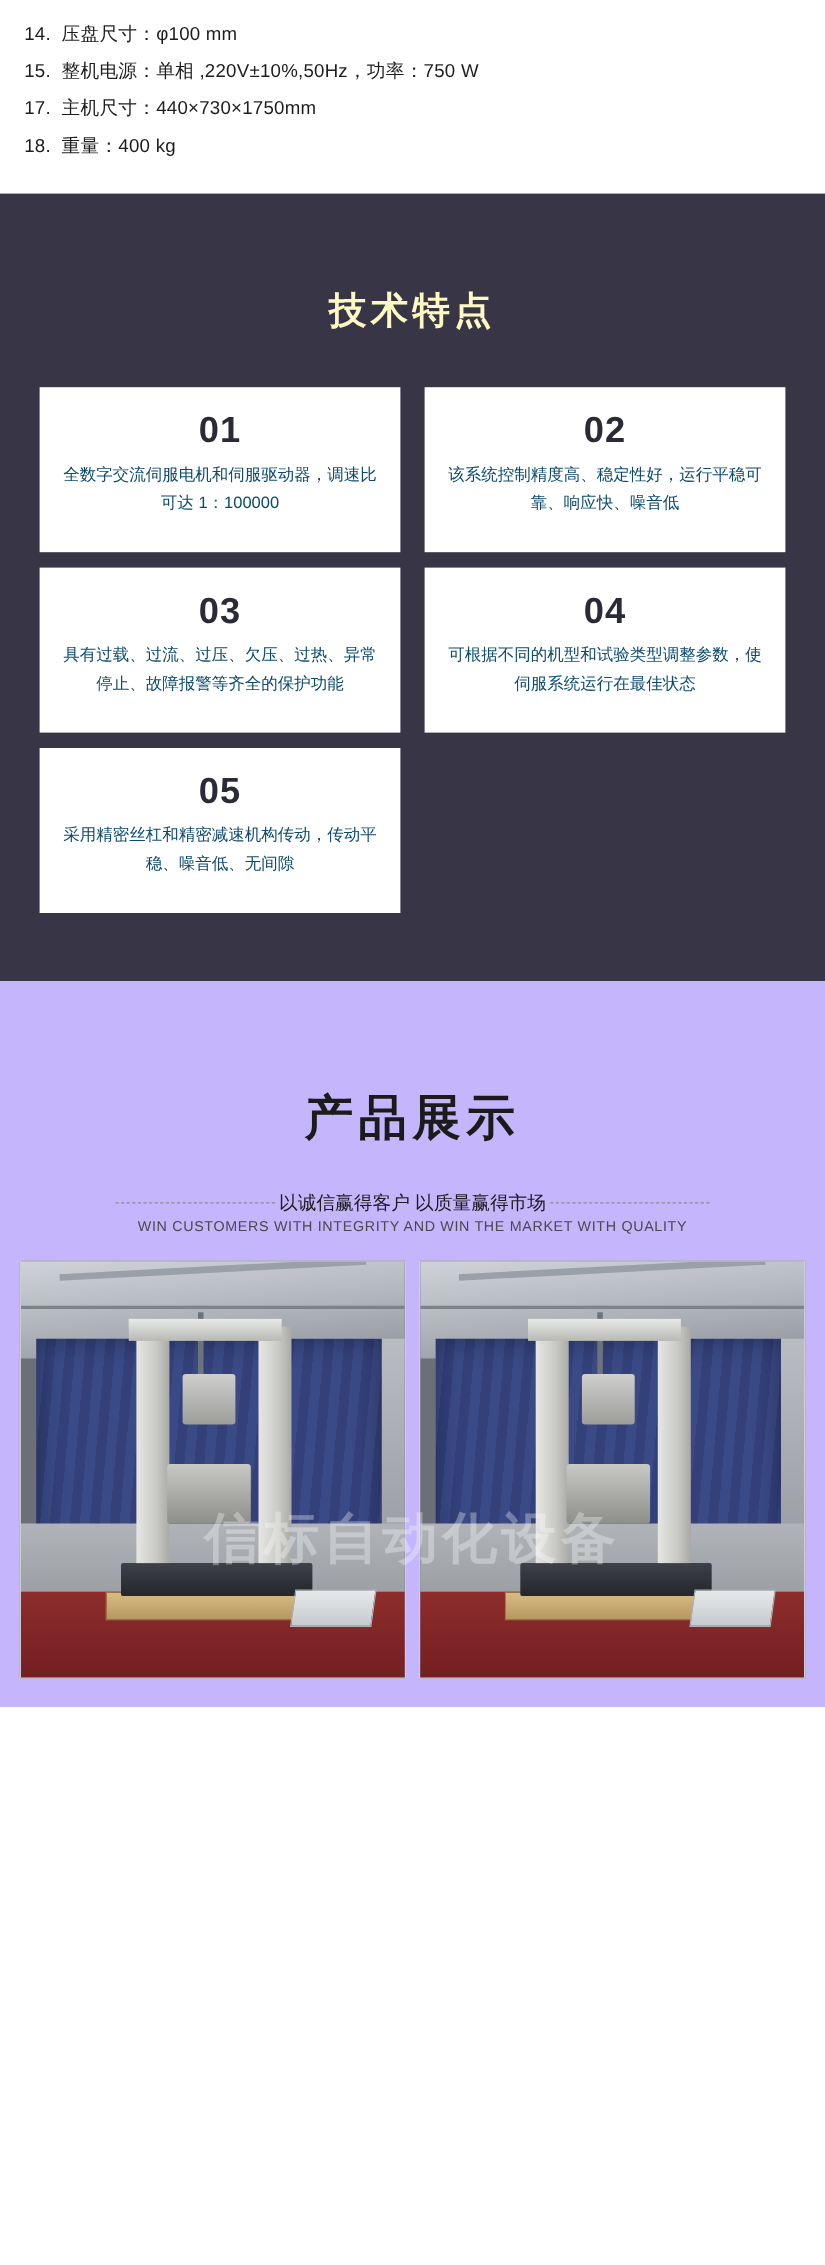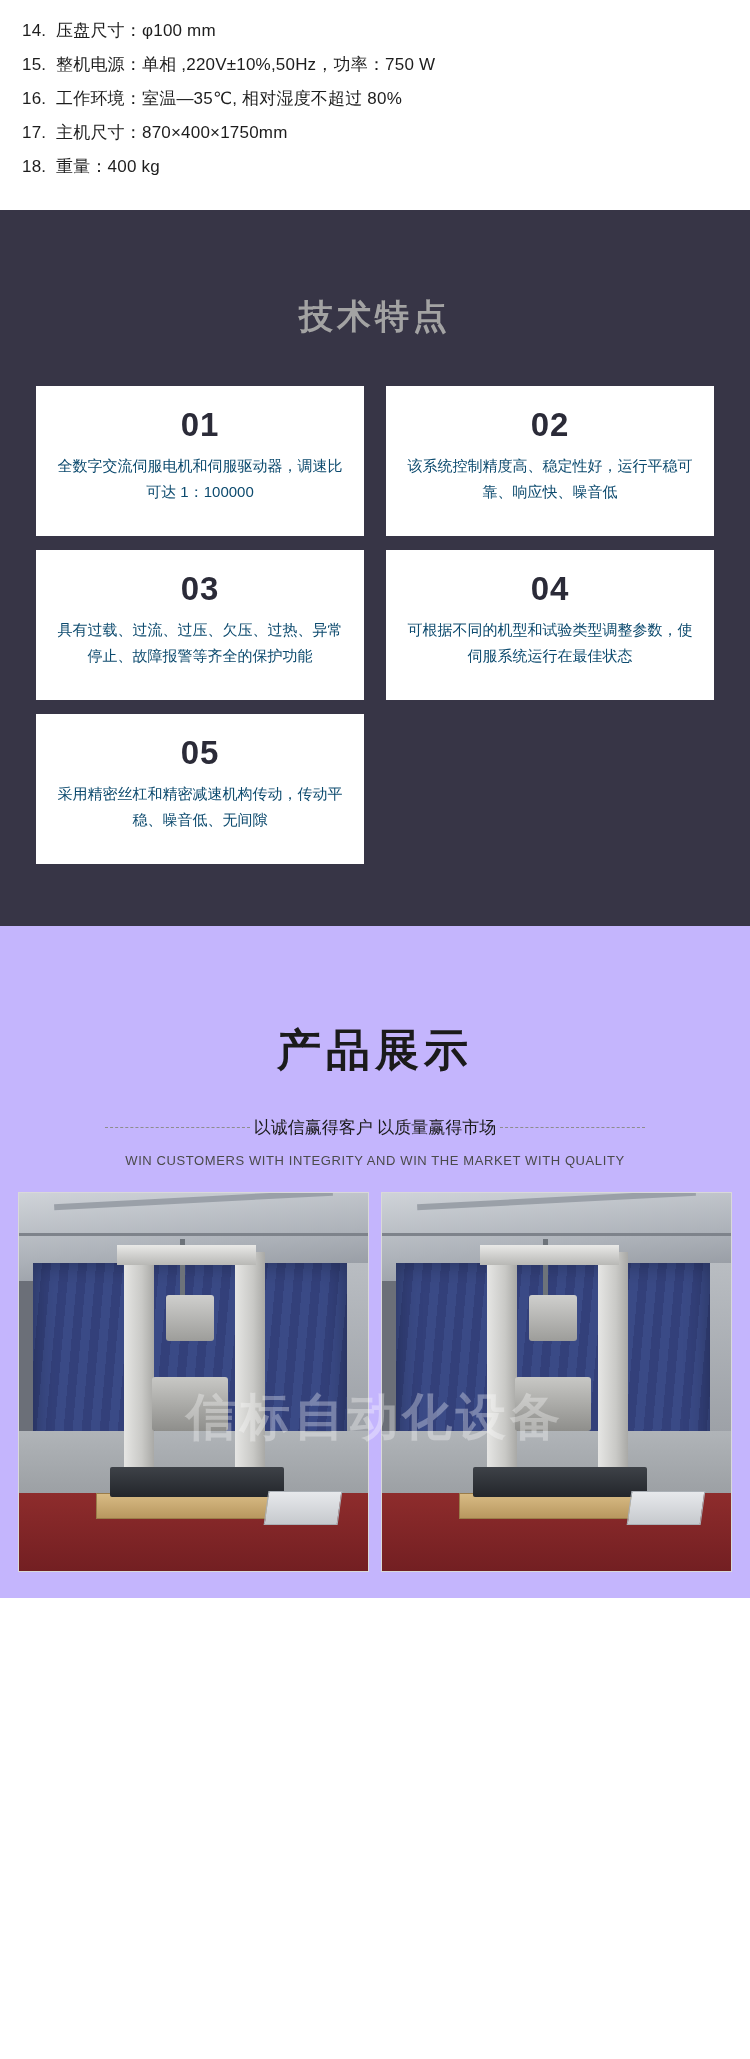--- a/index.html
+++ b/index.html
@@ -32,21 +32,21 @@
   .spec-text { flex: 1 1 auto; }
 
   
   .features {
     background: #373546;
     padding: 56px 0 62px 0;
     width: 750px;
   }
   .features-title {
     text-align: center;
-    color: #a3a3a3;
+    color: #fef9c3;
     font-size: 34px;
     font-weight: bold;
     letter-spacing: 4px;
     margin-bottom: 46px;
   }
   .feature-grid {
     display: grid;
     grid-template-columns: 1fr 1fr;
     gap: 14px 22px;
     padding: 0 36px;
@@ -104,21 +104,21 @@
   .showcase-sub-text {
     font-size: 17px;
     color: #1b1b1b;
     white-space: nowrap;
   }
   .showcase-en {
     text-align: center;
     font-size: 13px;
     color: #4a4a4a;
     letter-spacing: 0.6px;
-    margin-top: 14px;
+    margin-top: 2px;
   }
 
   
   .photos {
     display: flex;
     gap: 12px;
     padding: 24px 18px 26px 18px;
   }
   .photo {
     position: relative;
@@ -212,44 +212,39 @@
     color: rgba(255,255,255,0.32);
     letter-spacing: 4px;
     white-space: nowrap;
     pointer-events: none;
   }
   .wm-wrap {
     position: absolute;
     left: 18px; right: 18px; top: 1365px; height: 180px;
     pointer-events: none;
     overflow: hidden;
-    margin-top: 19px;
   }
 </style>
 </head>
 <body>
 
 <div class="page">
 
   <section class="spec-list">
     <div class="spec-item">
       <span class="spec-num">14.</span>
       <span class="spec-text">压盘尺寸：φ100 mm</span>
     </div>
     <div class="spec-item">
       <span class="spec-num">15.</span>
       <span class="spec-text">整机电源：单相 ,220V±10%,50Hz，功率：750 W</span>
     </div>
     <div class="spec-item">
-      <span class="spec-num">16.</span>
-      <span class="spec-text">工作环境：室温—35℃, 相对湿度不超过 80%</span>
-    </div>
-    <div class="spec-item">
       <span class="spec-num">17.</span>
-      <span class="spec-text">主机尺寸：870×400×1750mm</span>
+      <span class="spec-text">主机尺寸：440×730×1750mm</span>
     </div>
     <div class="spec-item">
       <span class="spec-num">18.</span>
       <span class="spec-text">重量：400 kg</span>
     </div>
   </section>
 
   <section class="features">
     <h2 class="features-title">技术特点</h2>
     <div class="feature-grid">

